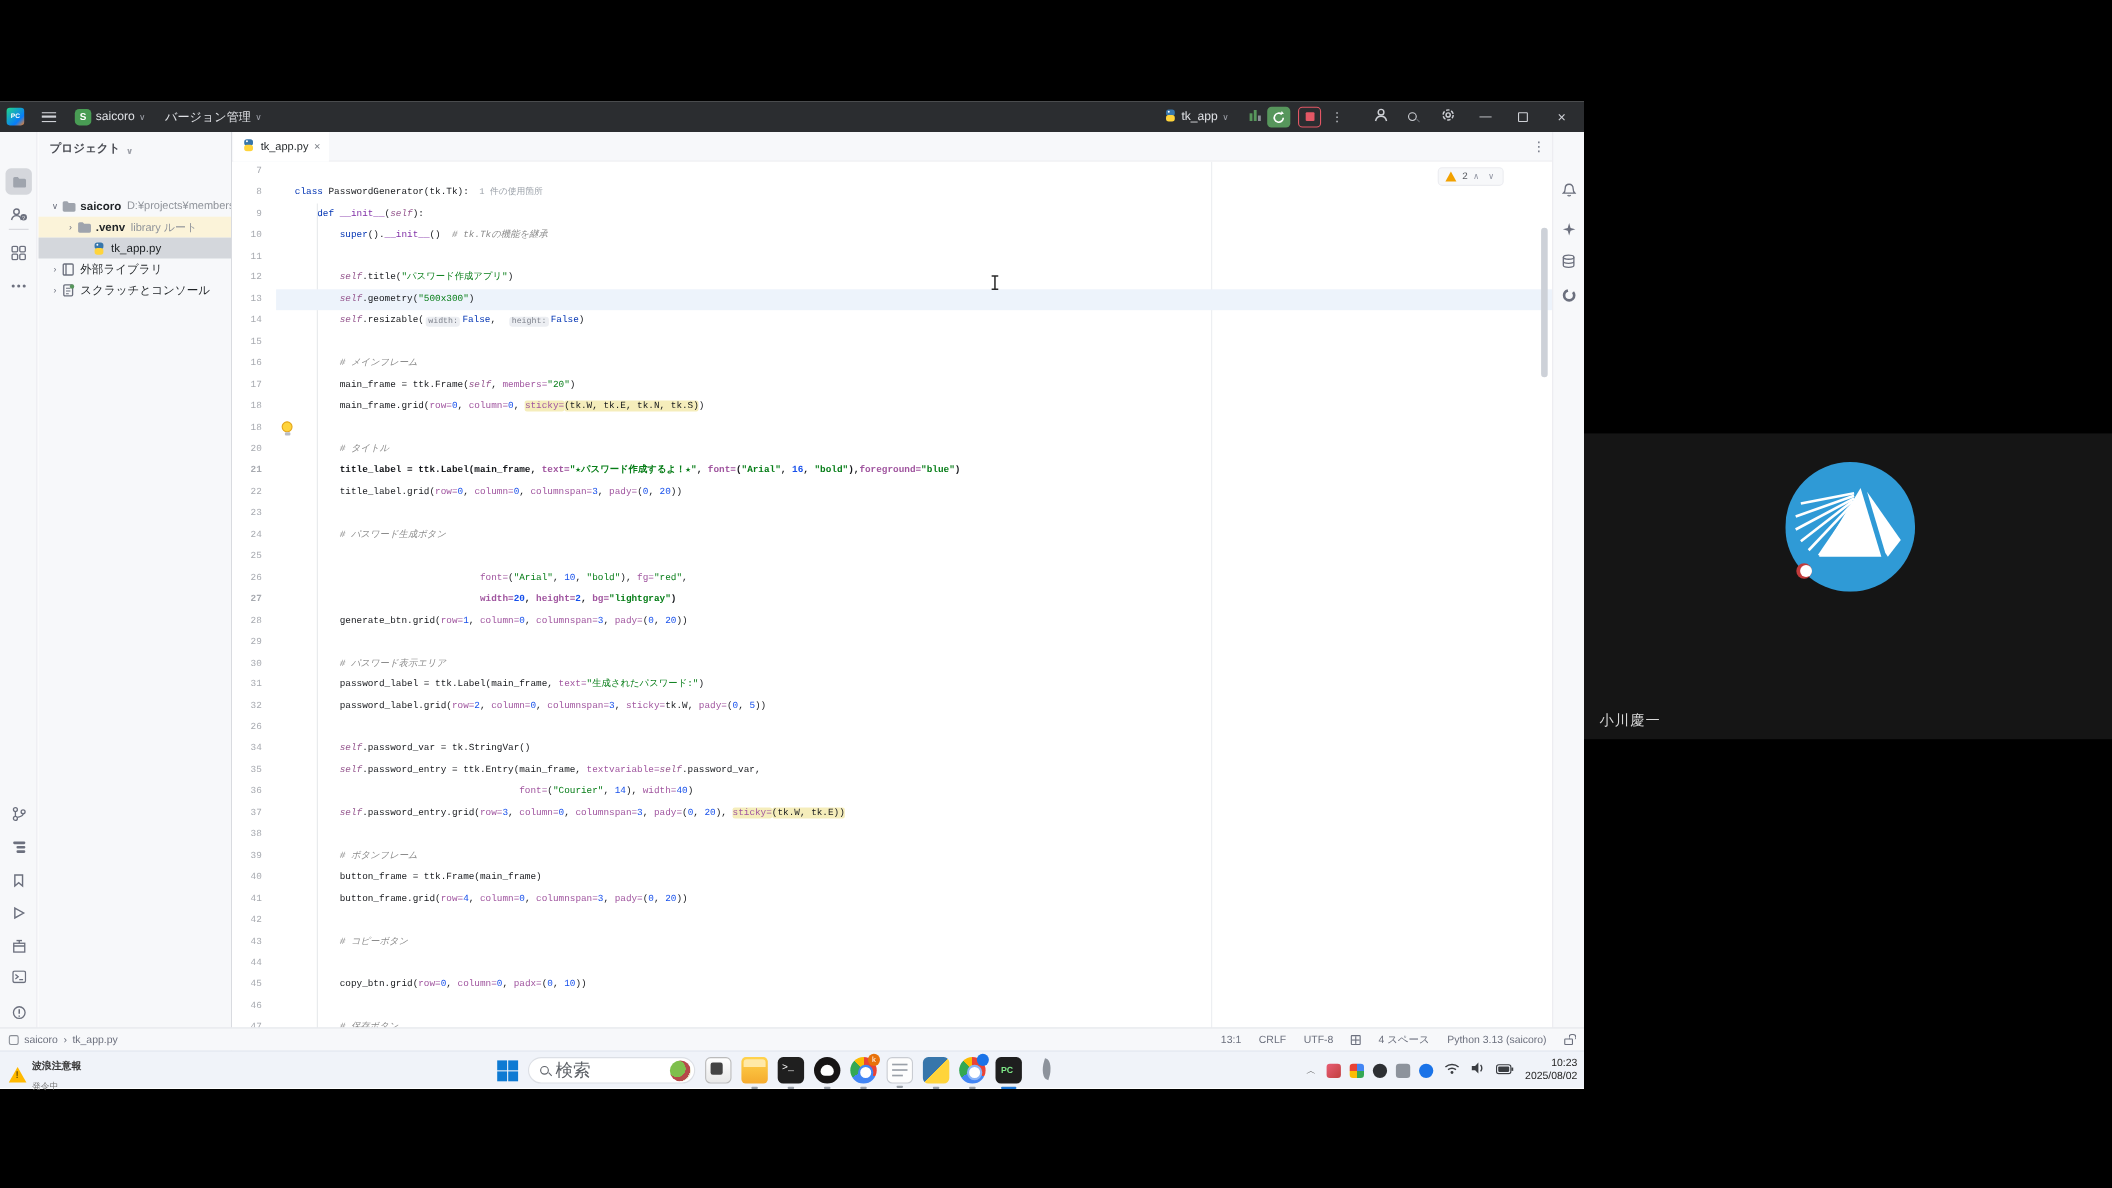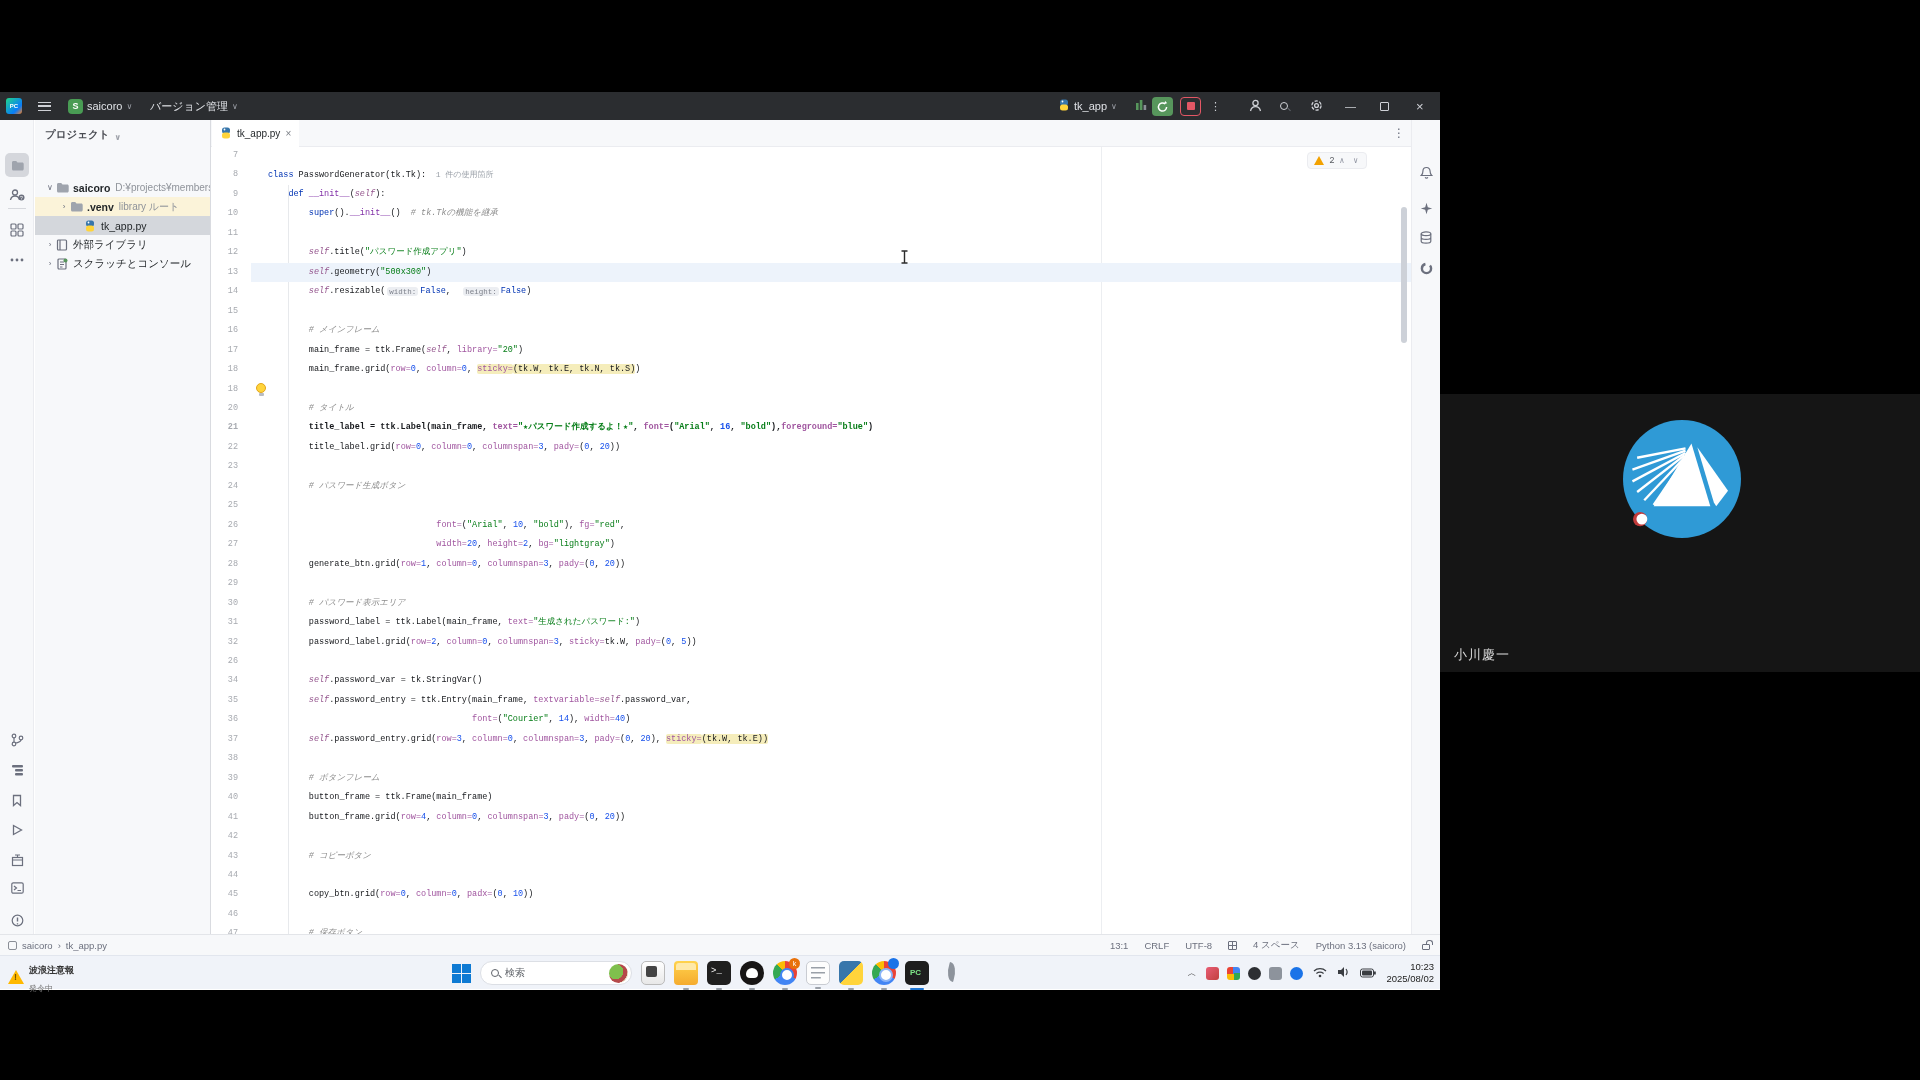--- a/index.html
+++ b/index.html
@@ -98,21 +98,21 @@
   #taskbar{position:absolute;left:0;right:0;top:863px;height:34px;background:#f0f3f9;border-top:1px solid #e2e6ee;}
   #weather{position:absolute;left:8px;top:3px;display:flex;align-items:center;gap:5px;}
   .wx-tri{width:0;height:0;border-left:8px solid transparent;border-right:8px solid transparent;border-bottom:14px solid #ffb900;position:relative;}
   .wx-tri::after{content:"!";position:absolute;left:-2px;top:2px;font-size:9px;font-weight:bold;color:#7a5600;}
   #weather .l1{font-size:9px;color:#333;font-weight:bold;}
   #weather .l2{font-size:8px;color:#777;}
   #task-center{position:absolute;left:452px;top:0;height:34px;display:flex;align-items:center;gap:9px;}
   .winlogo{width:19px;height:19px;display:grid;grid-template-columns:9px 9px;grid-gap:1px;}
   .winlogo i{background:#0e7ad3;display:block;}
   #searchpill{width:152px;height:24px;background:#fff;border:1px solid #dcdfe5;border-radius:13px;display:flex;align-items:center;padding:0 3px 0 10px;gap:6px;}
-  #searchpill .stext{font-size:10px;color:#5c6066;flex:1;}
+  #searchpill .stext{font-size:16px;color:#5c6066;flex:1;}
   .sglass{width:8px;height:8px;border:1.4px solid #60646b;border-radius:50%;position:relative;flex:none;}
   .sglass::after{content:"";position:absolute;left:6px;top:6px;width:4px;height:1.4px;background:#60646b;transform:rotate(45deg);}
   .spic{width:19px;height:19px;border-radius:50%;flex:none;background:radial-gradient(circle at 35% 40%,#7fbf4d 0 45%,#b5494a 46% 70%,#e4d6b8 71%);}
   .tico{width:24px;height:24px;position:relative;border-radius:5px;flex:none;}
   .tdot::after{content:"";position:absolute;left:50%;bottom:-5px;transform:translateX(-50%);width:6px;height:2.5px;border-radius:2px;background:#9aa0a8;}
   .tactive::after{content:"";position:absolute;left:50%;bottom:-5px;transform:translateX(-50%);width:14px;height:2.5px;border-radius:2px;background:#1f77d4;}
   .ti-taskview{background:linear-gradient(#fff,#e8e8e8);border:1px solid #bbb;}
   .ti-taskview::before{content:"";position:absolute;left:4px;top:4px;width:11px;height:11px;background:#444;border-radius:2px;}
   .ti-explorer{background:linear-gradient(#ffd34d,#f5ab2e);border-radius:4px;}
   .ti-explorer::before{content:"";position:absolute;left:2px;top:2px;width:20px;height:7px;background:#ffe9a8;border-radius:3px 3px 0 0;}
@@ -421,21 +421,21 @@
         <div class="code-line" style="top: 155.68px;">
           <span class="ln">15</span>
           <span class="lc"></span>
         </div>
         <div class="code-line" style="top: 175.14px;">
           <span class="ln">16</span>
           <span class="lc"><span class="c-t">        </span><span class="c-c"># メインフレーム</span></span>
         </div>
         <div class="code-line" style="top: 194.6px;">
           <span class="ln">17</span>
-          <span class="lc"><span class="c-t">        main_frame = ttk.Frame(</span><span class="c-se">self</span><span class="c-t">, </span><span class="c-p">library=</span><span class="c-s">"20"</span><span class="c-t">)</span></span>
+          <span class="lc"><span class="c-t">        main_frame = ttk.Frame(</span><span class="c-se">self</span><span class="c-t">, </span><span class="c-p">members=</span><span class="c-s">"20"</span><span class="c-t">)</span></span>
         </div>
         <div class="code-line" style="top: 214.06px;">
           <span class="ln">18</span>
           <span class="lc"><span class="c-t">        main_frame.grid(</span><span class="c-p">row=</span><span class="c-n">0</span><span class="c-t">, </span><span class="c-p">column=</span><span class="c-n">0</span><span class="c-t">, </span><span class="c-p hl">sticky=</span><span class="c-t hl">(tk.W, tk.E, tk.N, tk.S)</span><span class="c-t">)</span></span>
         </div>
         <div class="code-line" style="top: 233.52px;">
           <span class="ln">18</span>
           <span class="lc"></span>
         </div>
         <div class="code-line" style="top: 252.98px;">
@@ -458,21 +458,21 @@
           <span class="ln">24</span>
           <span class="lc"><span class="c-t">        </span><span class="c-c"># パスワード生成ボタン</span></span>
         </div>
         <div class="code-line" style="top: 350.28px;">
           <span class="ln">25</span>
         </div>
         <div class="code-line" style="top: 369.74px;">
           <span class="ln">26</span>
           <span class="lc"><span class="c-t">                                 </span><span class="c-p">font=</span><span class="c-t">(</span><span class="c-s">"Arial"</span><span class="c-t">, </span><span class="c-n">10</span><span class="c-t">, </span><span class="c-s">"bold"</span><span class="c-t">), </span><span class="c-p">fg=</span><span class="c-s">"red"</span><span class="c-t">,</span></span>
         </div>
-        <div class="code-line" style="top: 389.2px;">
+        <div class="code-line" style="top: 389.2px; font-weight: bold;">
           <span class="ln">27</span>
           <span class="lc"><span class="c-t">                                 </span><span class="c-p">width=</span><span class="c-n">20</span><span class="c-t">, </span><span class="c-p">height=</span><span class="c-n">2</span><span class="c-t">, </span><span class="c-p">bg=</span><span class="c-s">"lightgray"</span><span class="c-t">)</span></span>
         </div>
         <div class="code-line" style="top: 408.66px;">
           <span class="ln">28</span>
           <span class="lc"><span class="c-t">        generate_btn.grid(</span><span class="c-p">row=</span><span class="c-n">1</span><span class="c-t">, </span><span class="c-p">column=</span><span class="c-n">0</span><span class="c-t">, </span><span class="c-p">columnspan=</span><span class="c-n">3</span><span class="c-t">, </span><span class="c-p">pady=</span><span class="c-t">(</span><span class="c-n">0</span><span class="c-t">, </span><span class="c-n">20</span><span class="c-t">))</span></span>
         </div>
         <div class="code-line" style="top: 428.12px;">
           <span class="ln">29</span>
           <span class="lc"></span>

